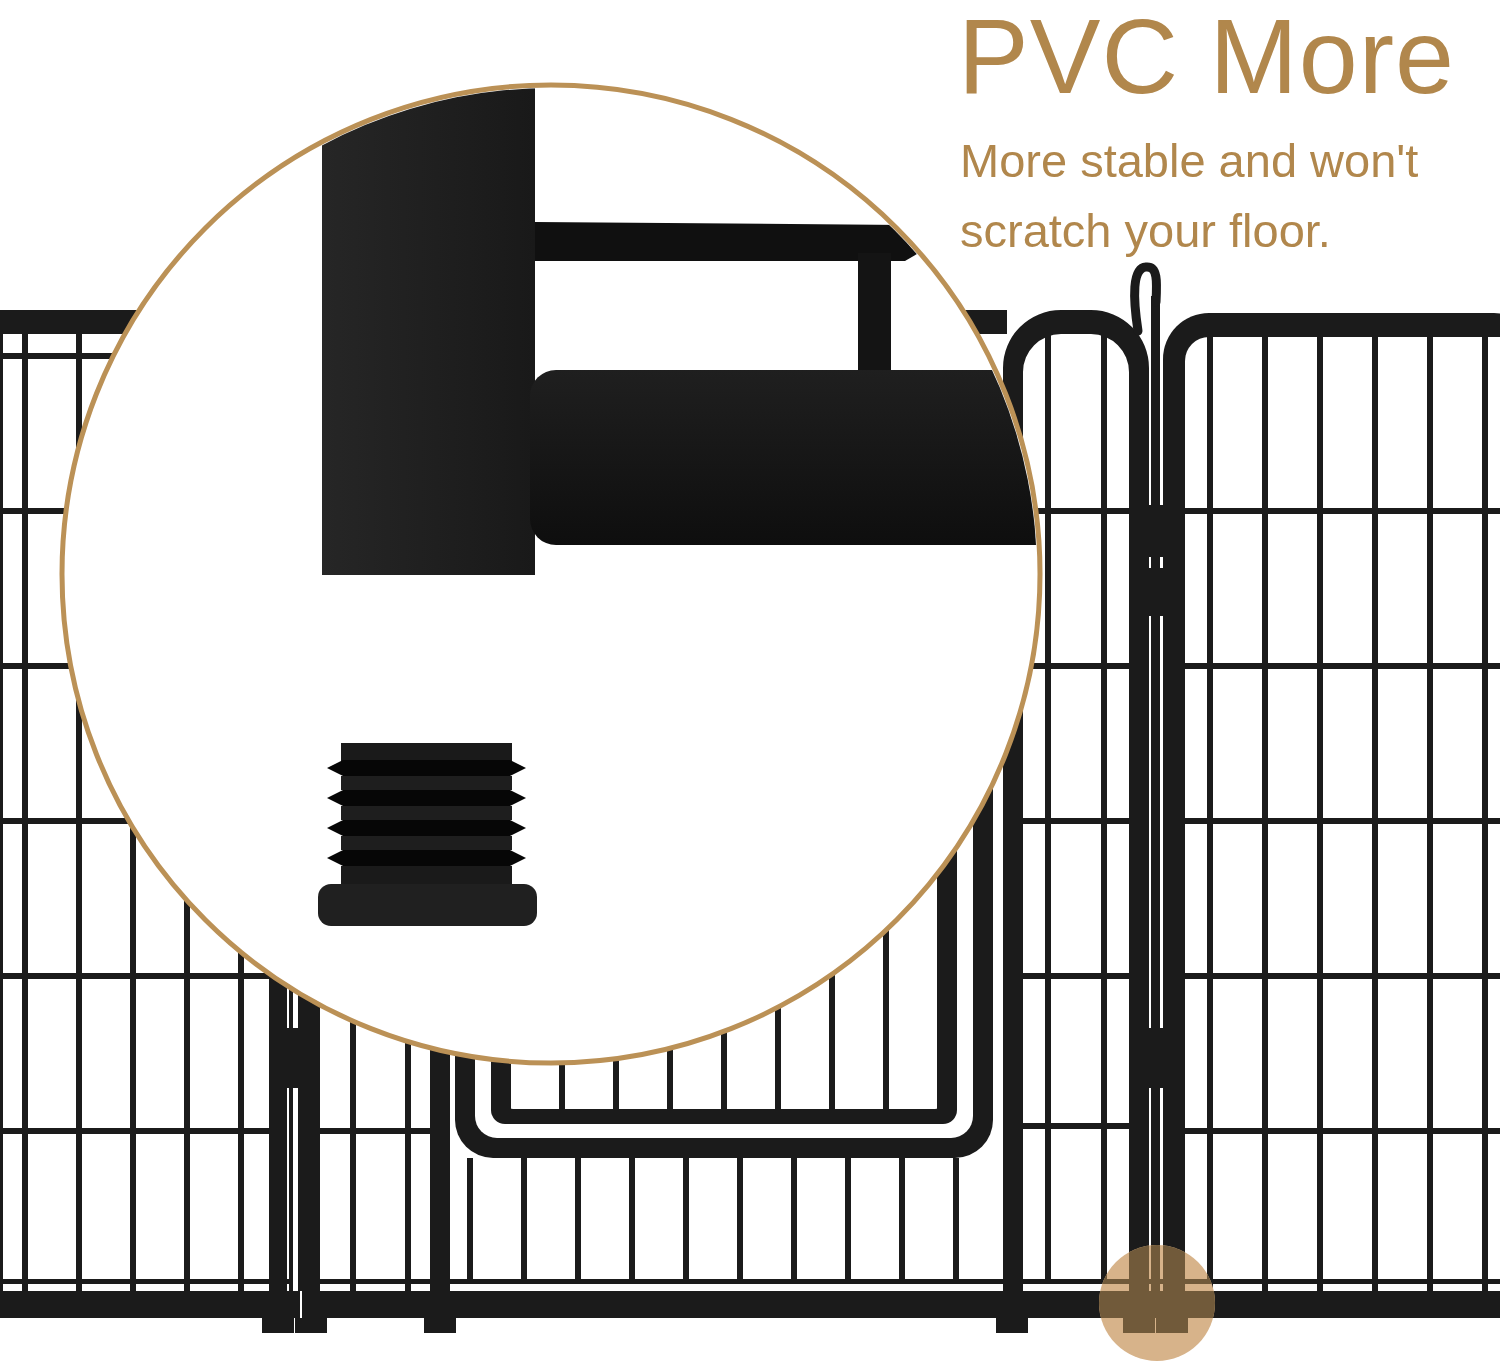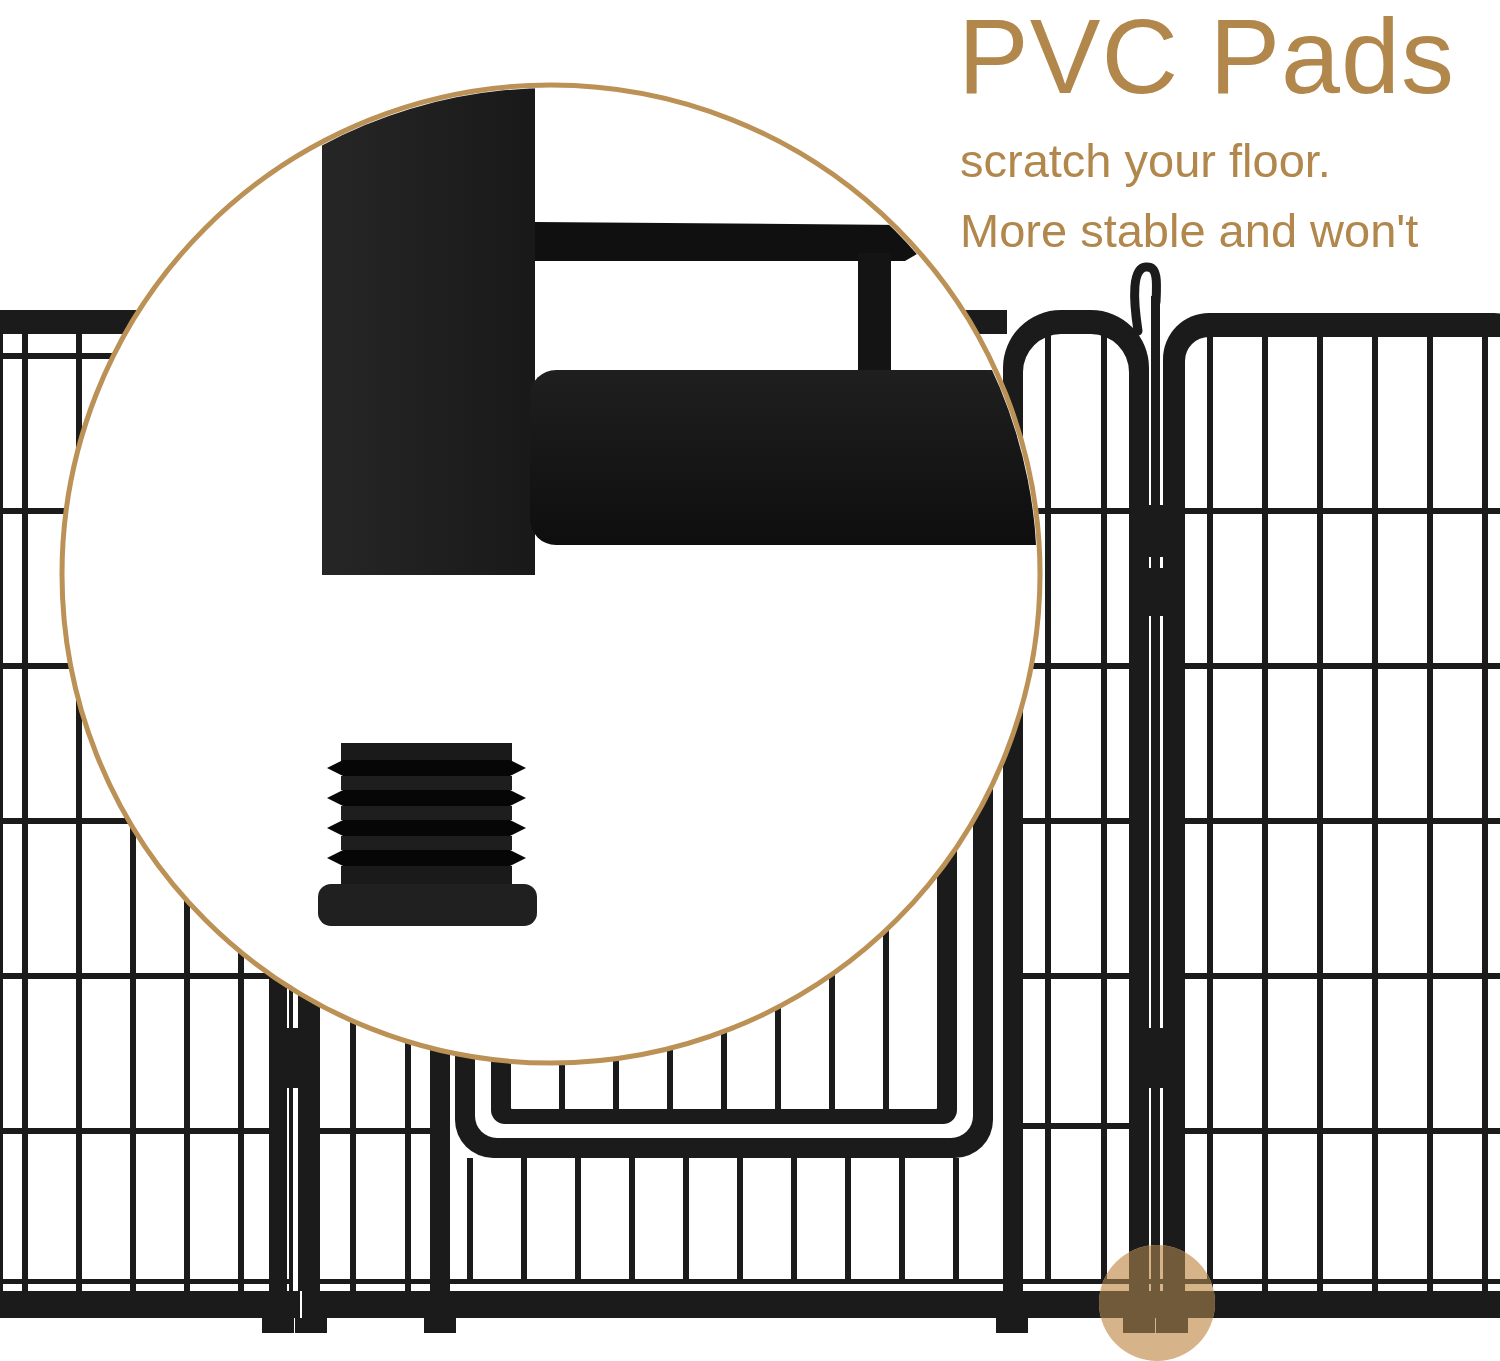--- a/index.html
+++ b/index.html
@@ -202,20 +202,20 @@
       <rect class="tint" x="1101" y="1245" width="6" height="34"></rect>
       <rect class="tint" x="1207" y="1245" width="6" height="34"></rect>
       <rect class="tint" x="1099" y="1279" width="116" height="5"></rect>
       <rect class="tint" x="1099" y="1291" width="116" height="27"></rect>
       <rect class="tint" x="1123" y="1318" width="32" height="15"></rect>
       <rect class="tint" x="1156" y="1318" width="32" height="15"></rect>
     </g>
   </svg>
 
   <div class="headline">
-    <h1>PVC Pads</h1>
+    <h1>PVC More</h1>
     <div class="sub">
+      <div>More stable and won't</div>
       <div>scratch your floor.</div>
-      <div>More stable and won't</div>
     </div>
   </div>
 
 </div>
 
 </body></html>

